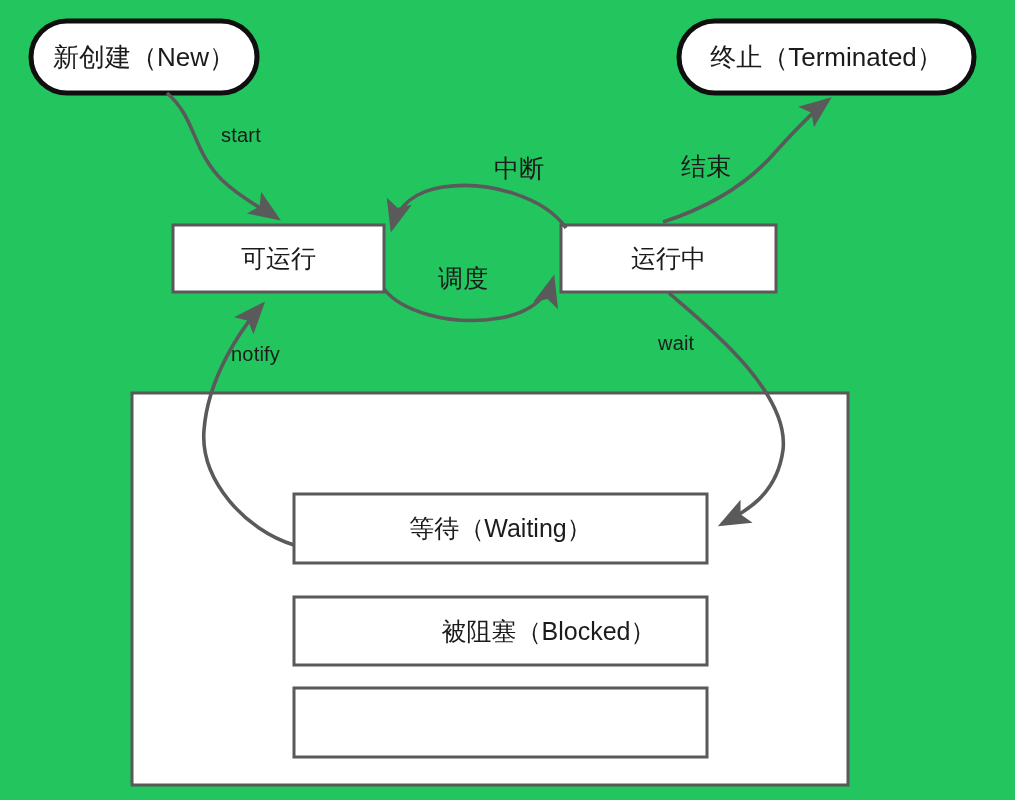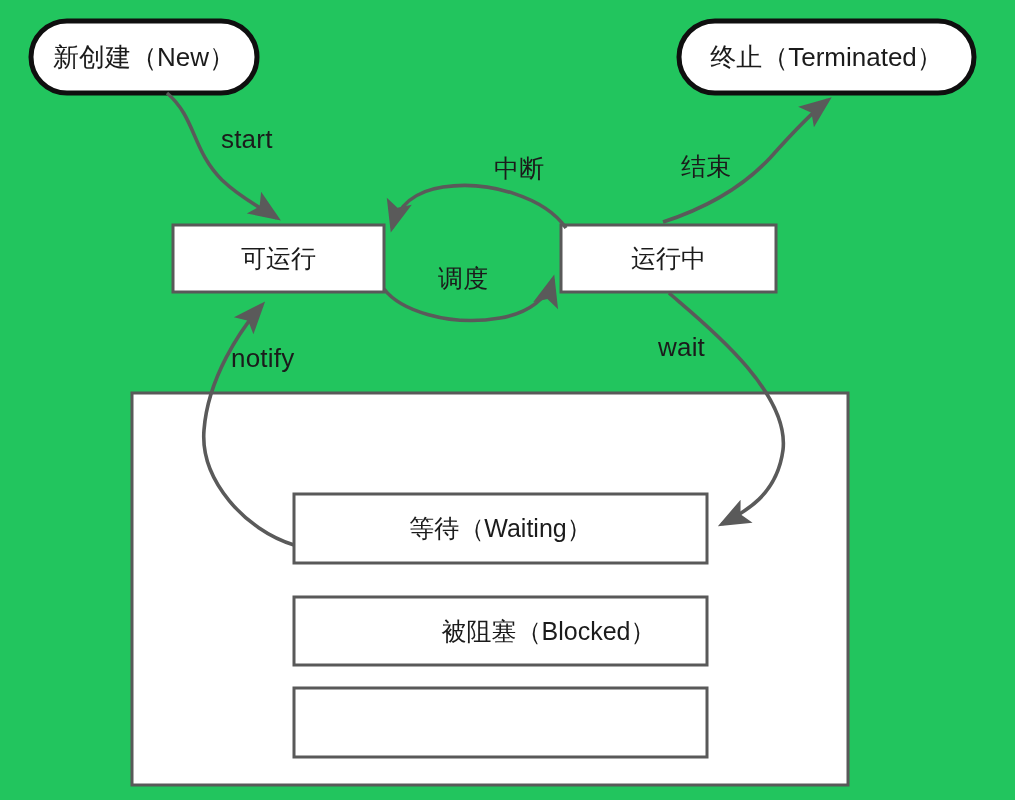--- a/index.html
+++ b/index.html
@@ -51,21 +51,21 @@
     white-space: nowrap;
   }
   .edge-label {
     position: absolute;
     font-size: 25px;
     color: #1b1b1b;
     white-space: nowrap;
     letter-spacing: 0.2px;
   }
   .edge-label.latin {
-    font-size: 26px;
+    font-size: 20px;
   }
 </style>
 </head>
 <body>
 
 <div id="canvas">
 
   <svg class="layer" viewBox="0 0 1015 800">
     <defs>
       <marker id="arrowhead" markerWidth="11" markerHeight="11" refX="8.2" refY="4" orient="auto" markerUnits="strokeWidth">

